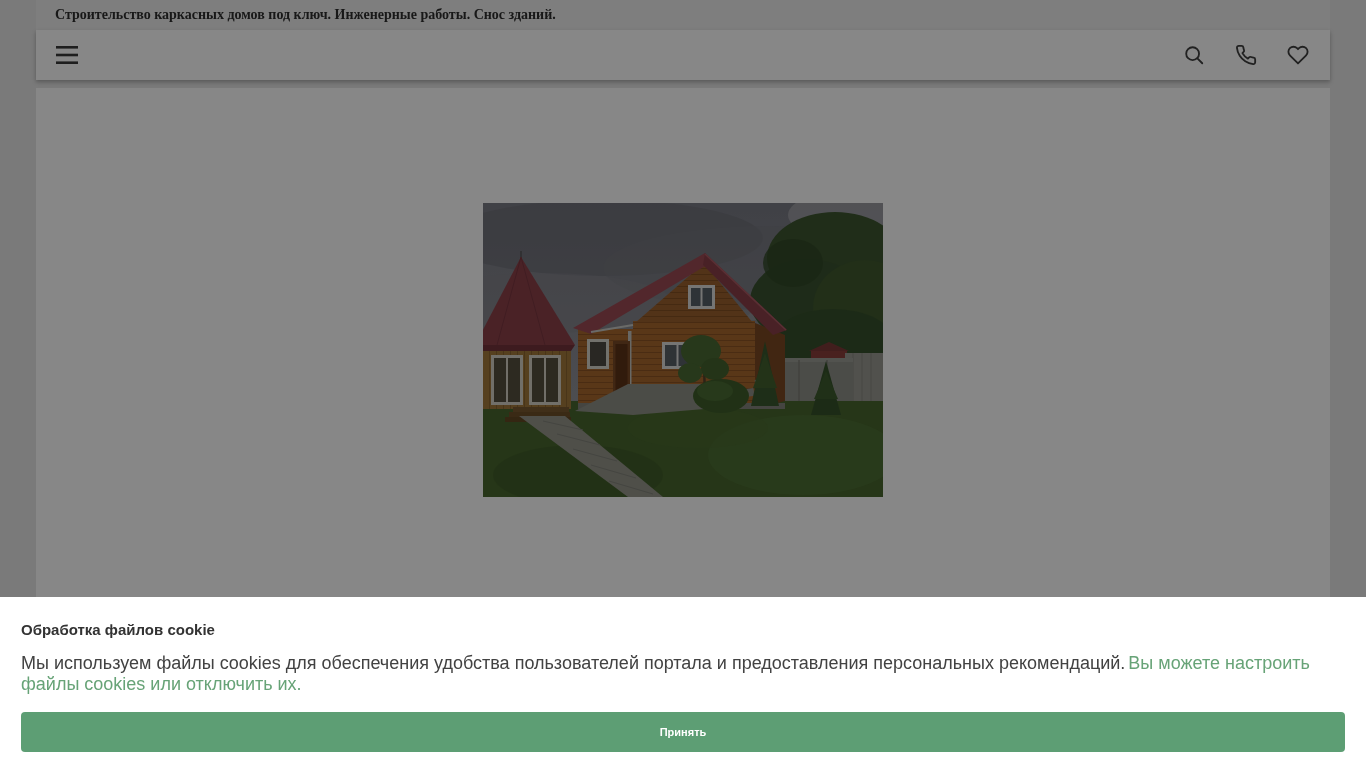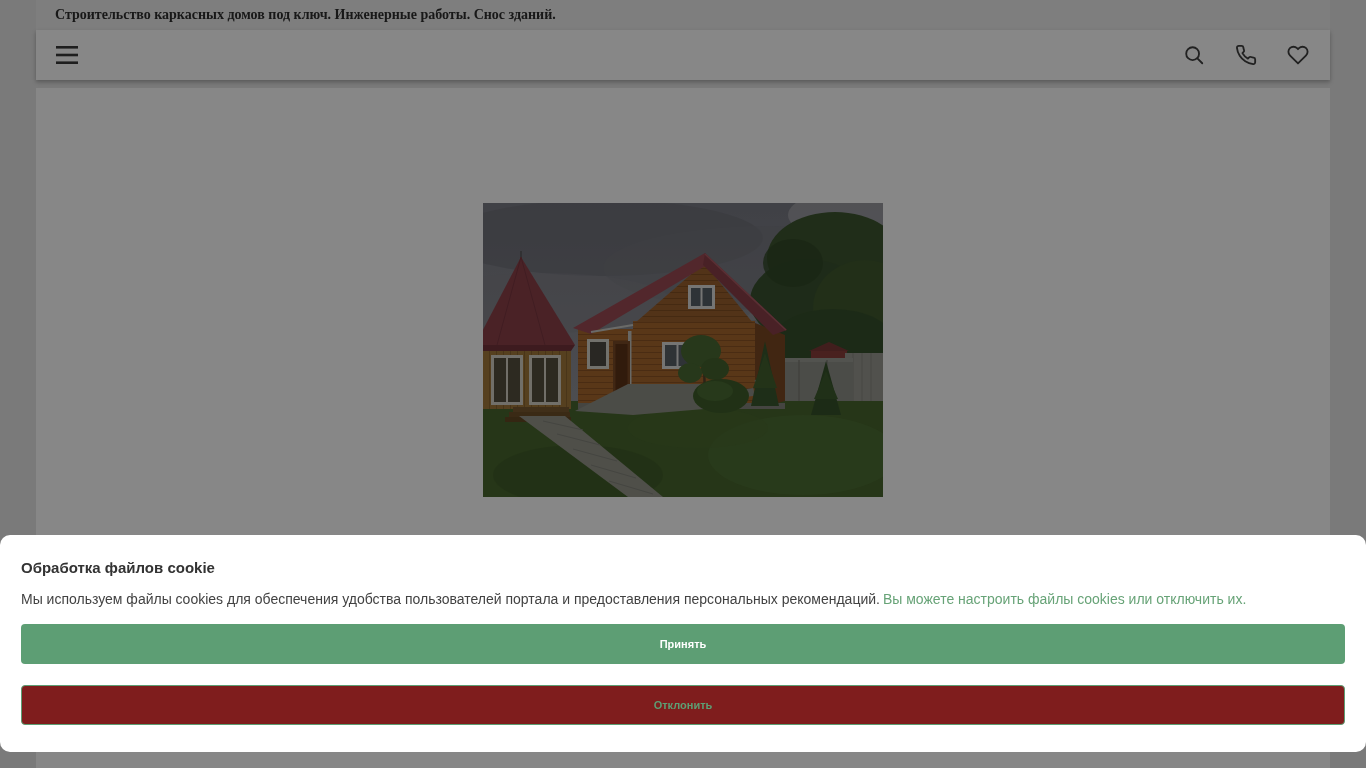--- a/index.html
+++ b/index.html
@@ -52,34 +52,33 @@
   .listing-photo svg { display: block; }
 
   .overlay {
     position: fixed; left: 0; top: 0;
     width: 1366px; height: 768px;
     background: rgba(0,0,0,0.47);
     z-index: 10;
   }
 
   .cookie-banner {
-    position: fixed; left: 0; bottom: 16px;
-    width: 1366px; height: 217px;
+    position: fixed; left: 0; bottom: 0;
+    width: 1366px; height: 171px;
     background: #ffffff;
     z-index: 20;
     padding: 24px 21px 0 21px;
-    border-radius: 10px;
   }
   .cookie-title {
     margin: 0;
     font-size: 15px; font-weight: bold; color: #333333;
   }
   .cookie-message {
     margin: 15px 0 0 0;
-    font-size: 14px; color: #424242;
+    font-size: 18px; color: #424242;
   }
   .cookie-link {
     color: #67a377;
     text-decoration: none;
     cursor: pointer;
     margin-left: 3px;
   }
   .btn {
     display: block; width: 100%; height: 40px;
     border-radius: 4px;

